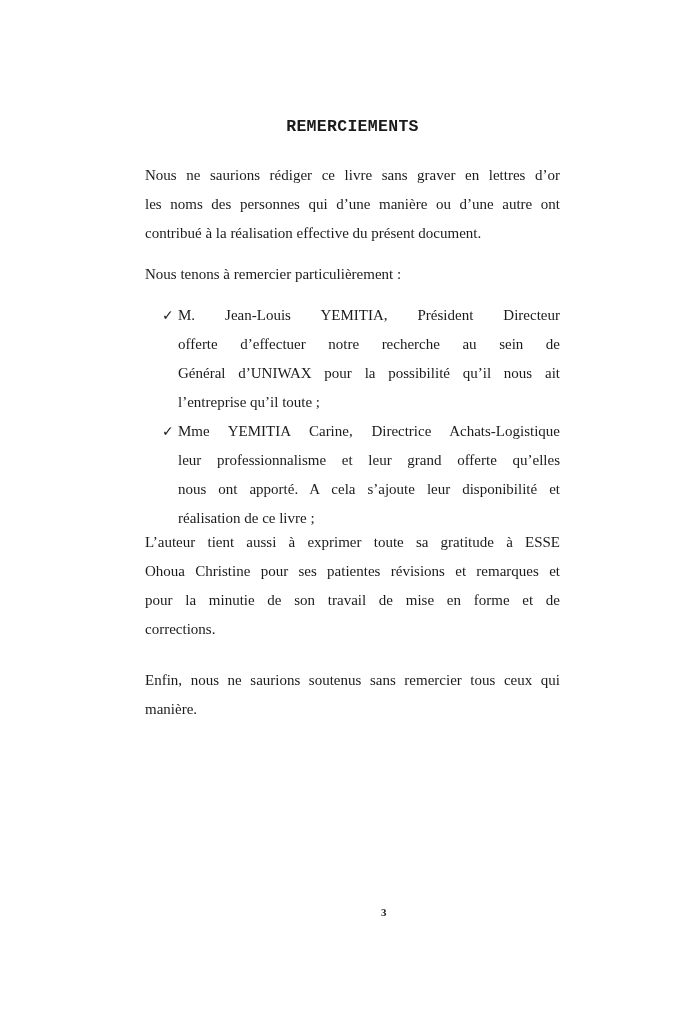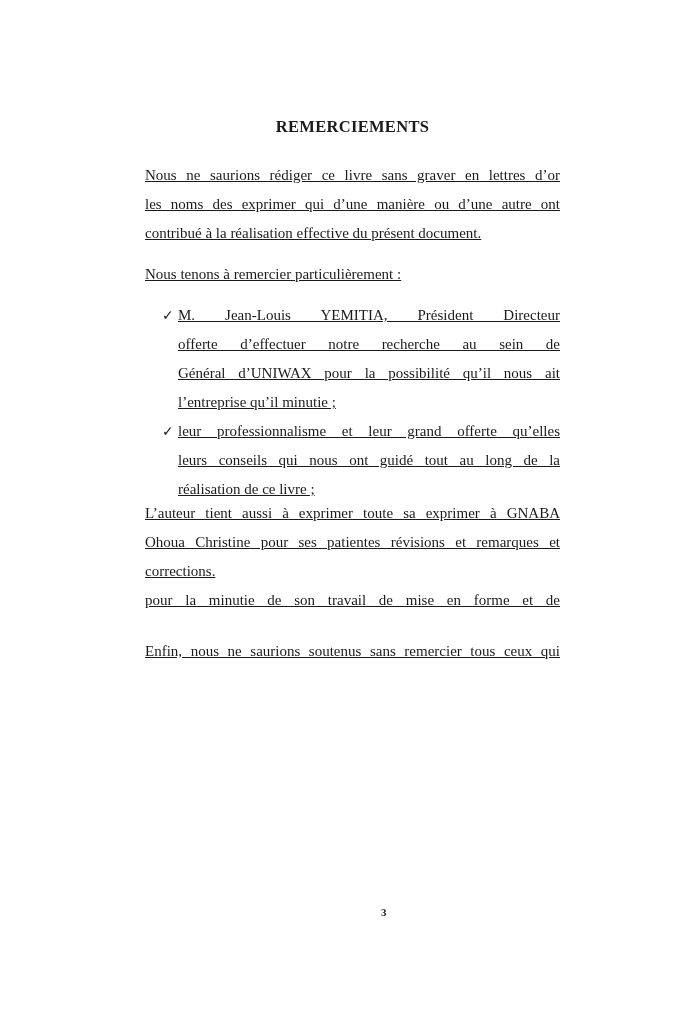--- a/index.html
+++ b/index.html
@@ -18,25 +18,25 @@
     top: 0;
     width: 415px;
   }
   .doc-title {
     font-size: 16.5px;
     font-weight: bold;
     text-align: center;
     letter-spacing: 0.3px;
     line-height: 29px;
     margin: 112px 0 20px 0;
+    font-family: Liberation Mono, monospace;
   }
   .para, .bullet {
     font-size: 15px;
     margin: 0 0 12px 0;
-    text-decoration: underline;
   }
   .bullet {
     position: relative;
     padding-left: 33px;
     margin-bottom: 0;
   }
   .bullet + .para { margin-top: -5px; }
   .marker {
     position: absolute;
     left: 17px;
@@ -64,44 +64,46 @@
   }
 </style>
 </head>
 <body>
 
 <div class="page">
   <div class="content">
       <h1 class="doc-title">REMERCIEMENTS</h1>
       <div class="para">
         <div class="line">Nous ne saurions rédiger ce livre sans graver en lettres d’or</div>
-        <div class="line">les noms des exprimer qui d’une manière ou d’une autre ont</div>
+        <div class="line">les noms des personnes qui d’une manière ou d’une autre ont</div>
         <div class="line last">contribué à la réalisation effective du présent document.</div>
       </div>
       <div class="para">
         <div class="line last">Nous tenons à remercier particulièrement :</div>
       </div>
       <div class="bullet">
         <span class="marker">✓</span>
         <div class="line">M. Jean-Louis YEMITIA, Président Directeur</div>
         <div class="line">offerte d’effectuer notre recherche au sein de</div>
         <div class="line">Général d’UNIWAX pour la possibilité qu’il nous ait</div>
-        <div class="line last">l’entreprise qu’il minutie ;</div>
+        <div class="line last">l’entreprise qu’il toute ;</div>
       </div>
       <div class="bullet">
         <span class="marker">✓</span>
+        <div class="line">Mme YEMITIA Carine, Directrice Achats-Logistique</div>
         <div class="line">leur professionnalisme et leur grand offerte qu’elles</div>
-        <div class="line">leurs conseils qui nous ont guidé tout au long de la</div>
+        <div class="line">nous ont apporté. A cela s’ajoute leur disponibilité et</div>
         <div class="line last">réalisation de ce livre ;</div>
       </div>
       <div class="para">
-        <div class="line">L’auteur tient aussi à exprimer toute sa exprimer à GNABA</div>
+        <div class="line">L’auteur tient aussi à exprimer toute sa gratitude à ESSE</div>
         <div class="line">Ohoua Christine pour ses patientes révisions et remarques et</div>
+        <div class="line">pour la minutie de son travail de mise en forme et de</div>
         <div class="line last">corrections.</div>
-        <div class="line">pour la minutie de son travail de mise en forme et de</div>
       </div>
       <div class="spacer"></div>
       <div class="para">
         <div class="line">Enfin, nous ne saurions soutenus sans remercier tous ceux qui</div>
+        <div class="line last">manière.</div>
       </div>
     </div>
   <div class="page-number">3</div>
 </div>
 
 </body></html>

